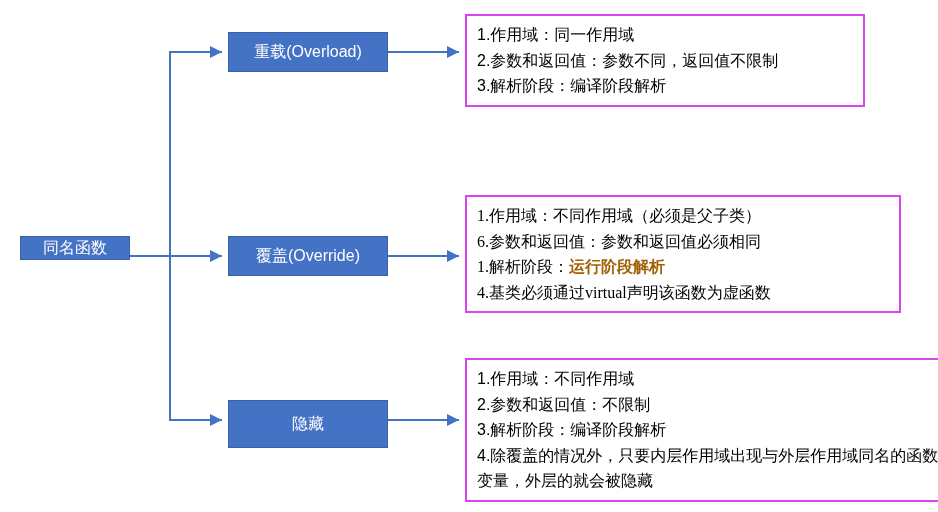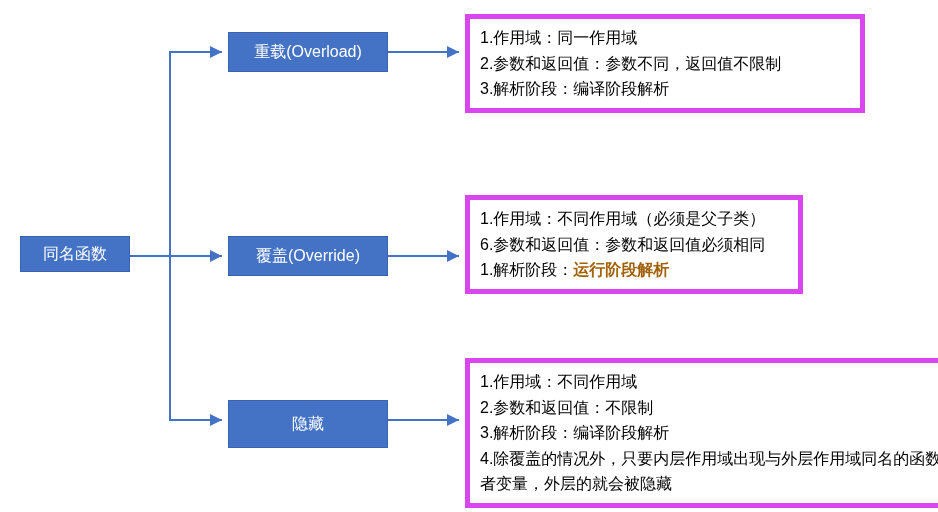--- a/index.html
+++ b/index.html
@@ -20,37 +20,37 @@
     display: flex;
     align-items: center;
     justify-content: center;
     text-align: center;
     border: 1px solid #3a63af;
   }
   .root {
     left: 20px;
     top: 236px;
     width: 110px;
-    height: 36px;
+    height: 24px;
     align-items: center;
   }
   .child1 { left: 228px; top: 32px;  width: 160px; height: 40px; }
   .child2 { left: 228px; top: 236px; width: 160px; height: 40px; text-align: center; }
   .child3 { left: 228px; top: 400px; width: 160px; height: 48px; }
 
   .desc {
     position: absolute;
-    border: 5px solid #d946ef;
+    border: 2px solid #d946ef;
     background: #fff;
     color: #000;
     padding: 6px 10px;
     line-height: 1.6;
   }
   .desc1 { left: 465px; top: 14px;  width: 400px; }
-  .desc2 { left: 465px; top: 195px; width: 338px; }
+  .desc2 { left: 465px; top: 195px; width: 436px; font-family: Liberation Serif, serif; }
   .desc3 { left: 465px; top: 358px; width: 520px; }
 
   .red { color: #a16207; font-weight: bold; }
 
   svg.connectors {
     position: absolute;
     left: 0; top: 0;
     width: 938px; height: 512px;
     pointer-events: none;
   }
@@ -93,20 +93,21 @@
   <div>2.参数和返回值：参数不同，返回值不限制</div>
   <div>3.解析阶段：编译阶段解析</div>
 </div>
 
 <div class="desc desc2">
   <div>1.作用域：不同作用域（必须是父子类）</div>
   <div>6.参数和返回值：参数和返回值必须相同</div>
   <div>
     <span>1.解析阶段：</span><span class="red">运行阶段解析</span>
   </div>
+  <div>4.基类必须通过virtual声明该函数为虚函数</div>
 </div>
 
 <div class="desc desc3">
   <div>1.作用域：不同作用域</div>
   <div>2.参数和返回值：不限制</div>
   <div>3.解析阶段：编译阶段解析</div>
   <div>4.除覆盖的情况外，只要内层作用域出现与外层作用域同名的函数或者变量，外层的就会被隐藏</div>
 </div>
 
 </body></html>

